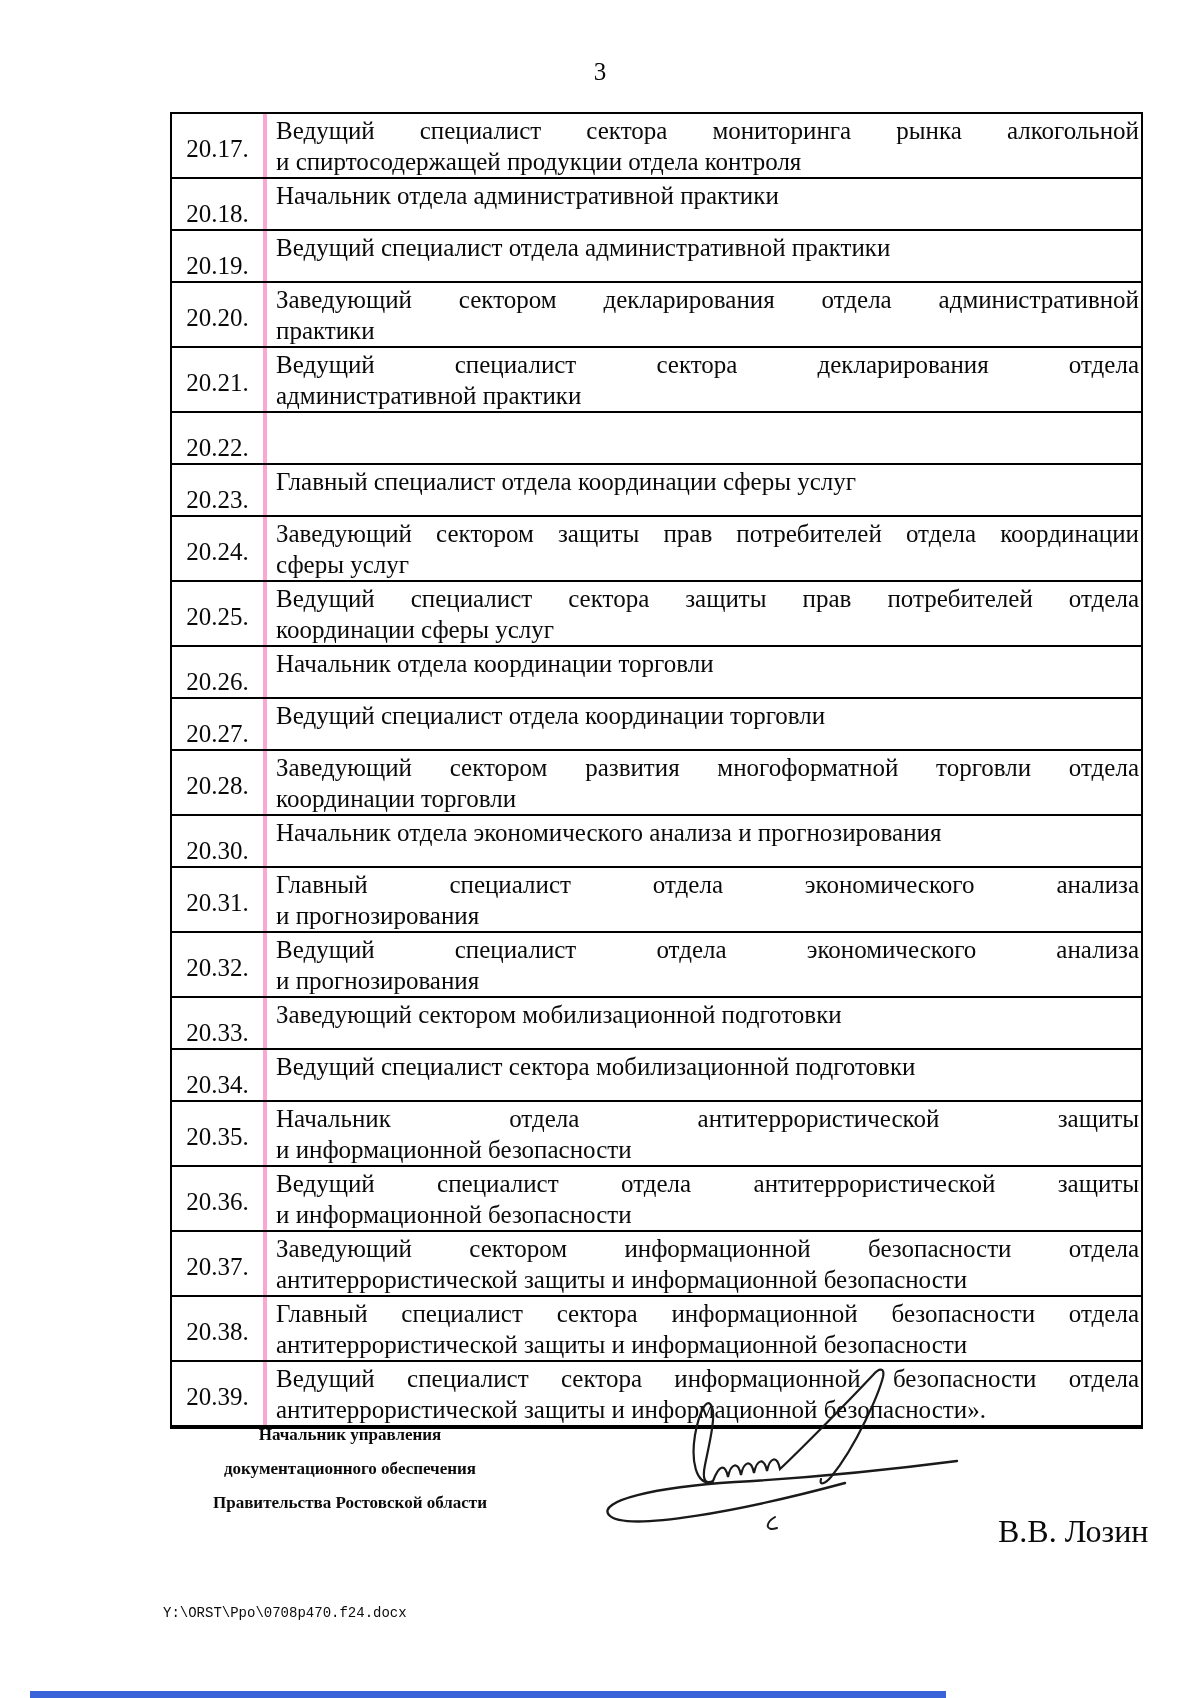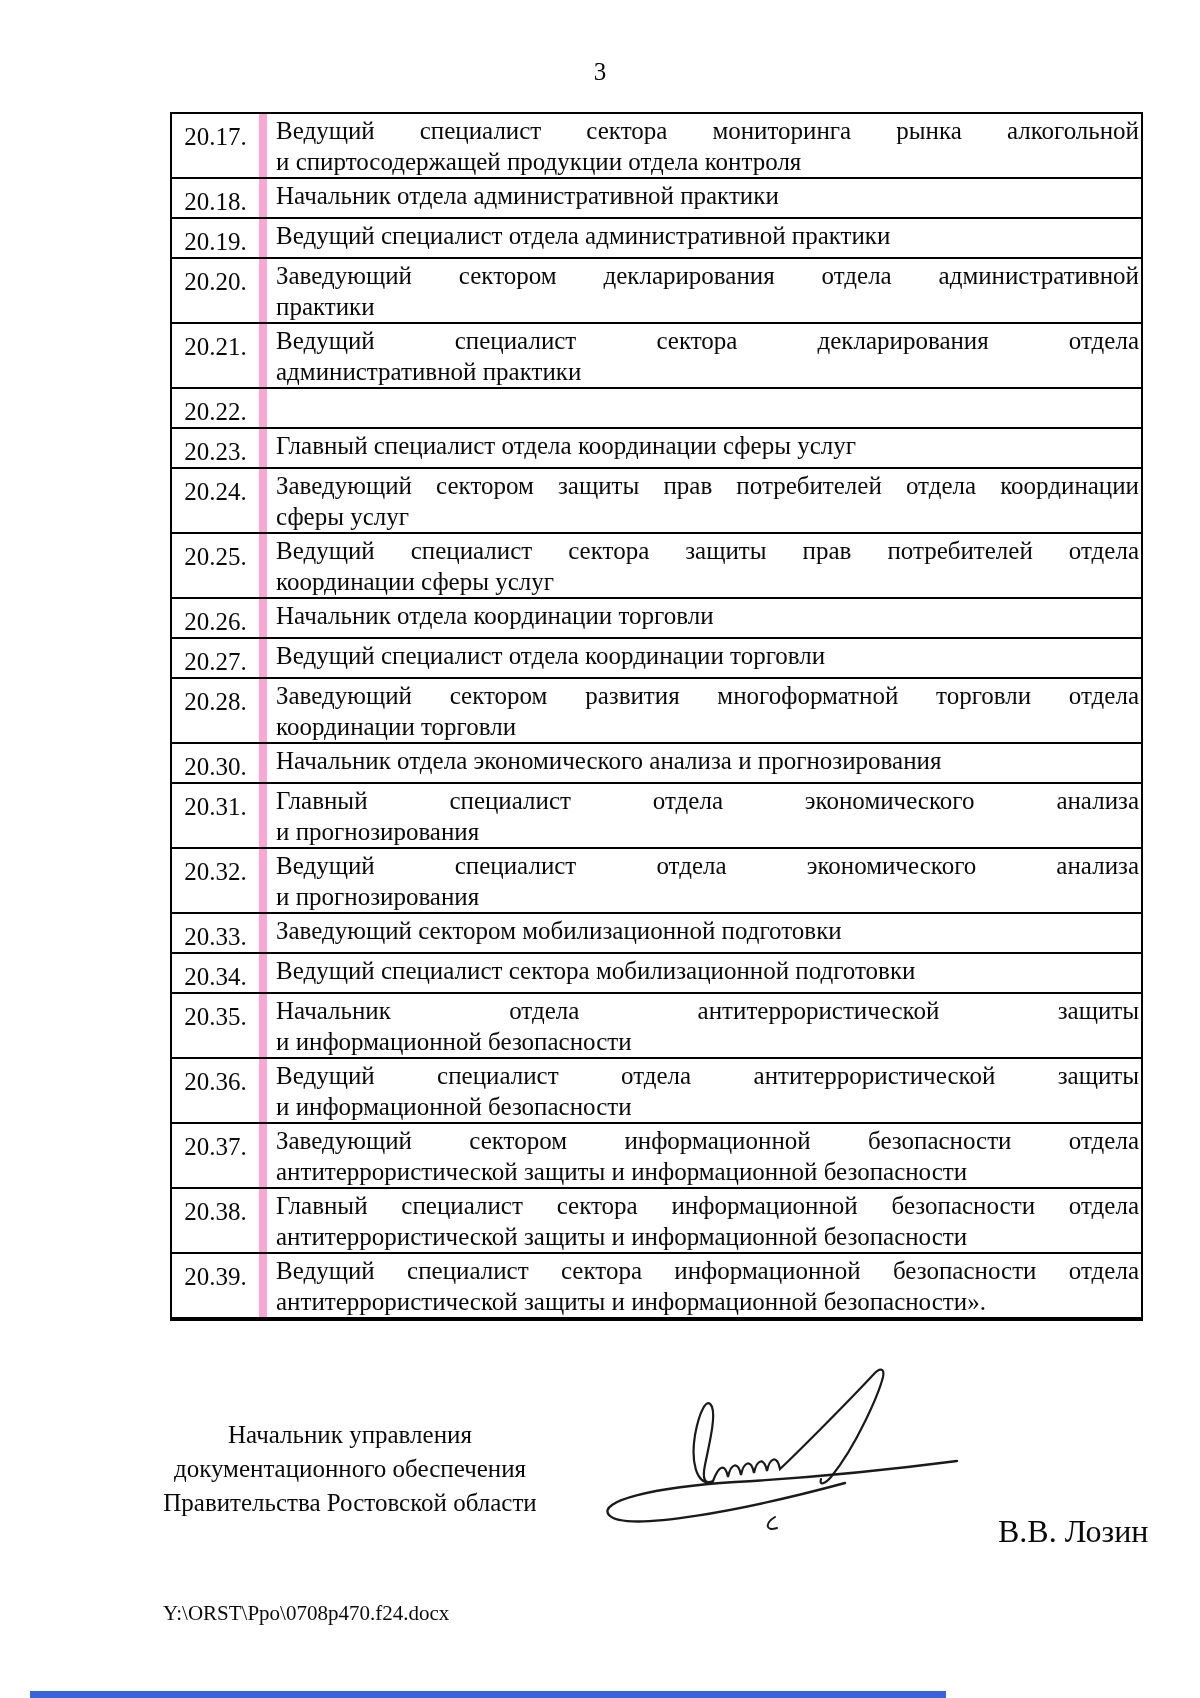--- a/index.html
+++ b/index.html
@@ -14,42 +14,42 @@
     text-align:center; font-size:25px; line-height:28px;
   }
   .doc-table {
     position:absolute; left:170px; top:112px; width:973px;
     border:2px solid #000; border-bottom-width:4px;
     box-sizing:border-box;
   }
   .trow { display:flex; border-bottom:2px solid #000; }
   .trow:last-child { border-bottom:none; }
   .tnum {
-    flex:0 0 95px; width:95px; border-right:8px solid #f9a8d4;
+    flex:0 0 95px; width:95px; border-right:4px solid #f9a8d4;
     box-sizing:border-box; text-align:center;
-    font-size:25px; line-height:31px; padding-top:7px;
+    font-size:25px; line-height:31px; padding-top:19px;
   }
   .tdesc {
     flex:1 1 auto; min-width:0; padding:1px 2px 0 9px;
     font-size:25px; line-height:31px;
   }
   .line { text-align:left; }
   .line.just { text-align:justify; text-align-last:justify; }
   .sig-title {
     position:absolute; left:150px; top:1418px; width:400px;
-    text-align:center; font-size:25px; line-height:34px;
+    text-align:center; font-size:17px; line-height:34px;font-weight:bold;
   }
   .sig-name {
     position:absolute; left:998px; top:1480px;
     font-size:32px; line-height:30px; white-space:nowrap;margin-top:36px;
   }
   .sig-svg { position:absolute; left:595px; top:1365px; }
   .footer-path {
     position:absolute; left:163px; top:1600px;
-    font-size:21px; line-height:26px; white-space:nowrap;
+    font-size:14px; line-height:26px; white-space:nowrap;font-family:Liberation Mono, monospace;
   }
   .bottom-bar {
     position:absolute; left:30px; top:1691px; width:916px; height:7px;
   }
 </style>
 </head>
 <body>
 
 <div class="page-number">3</div>
 

